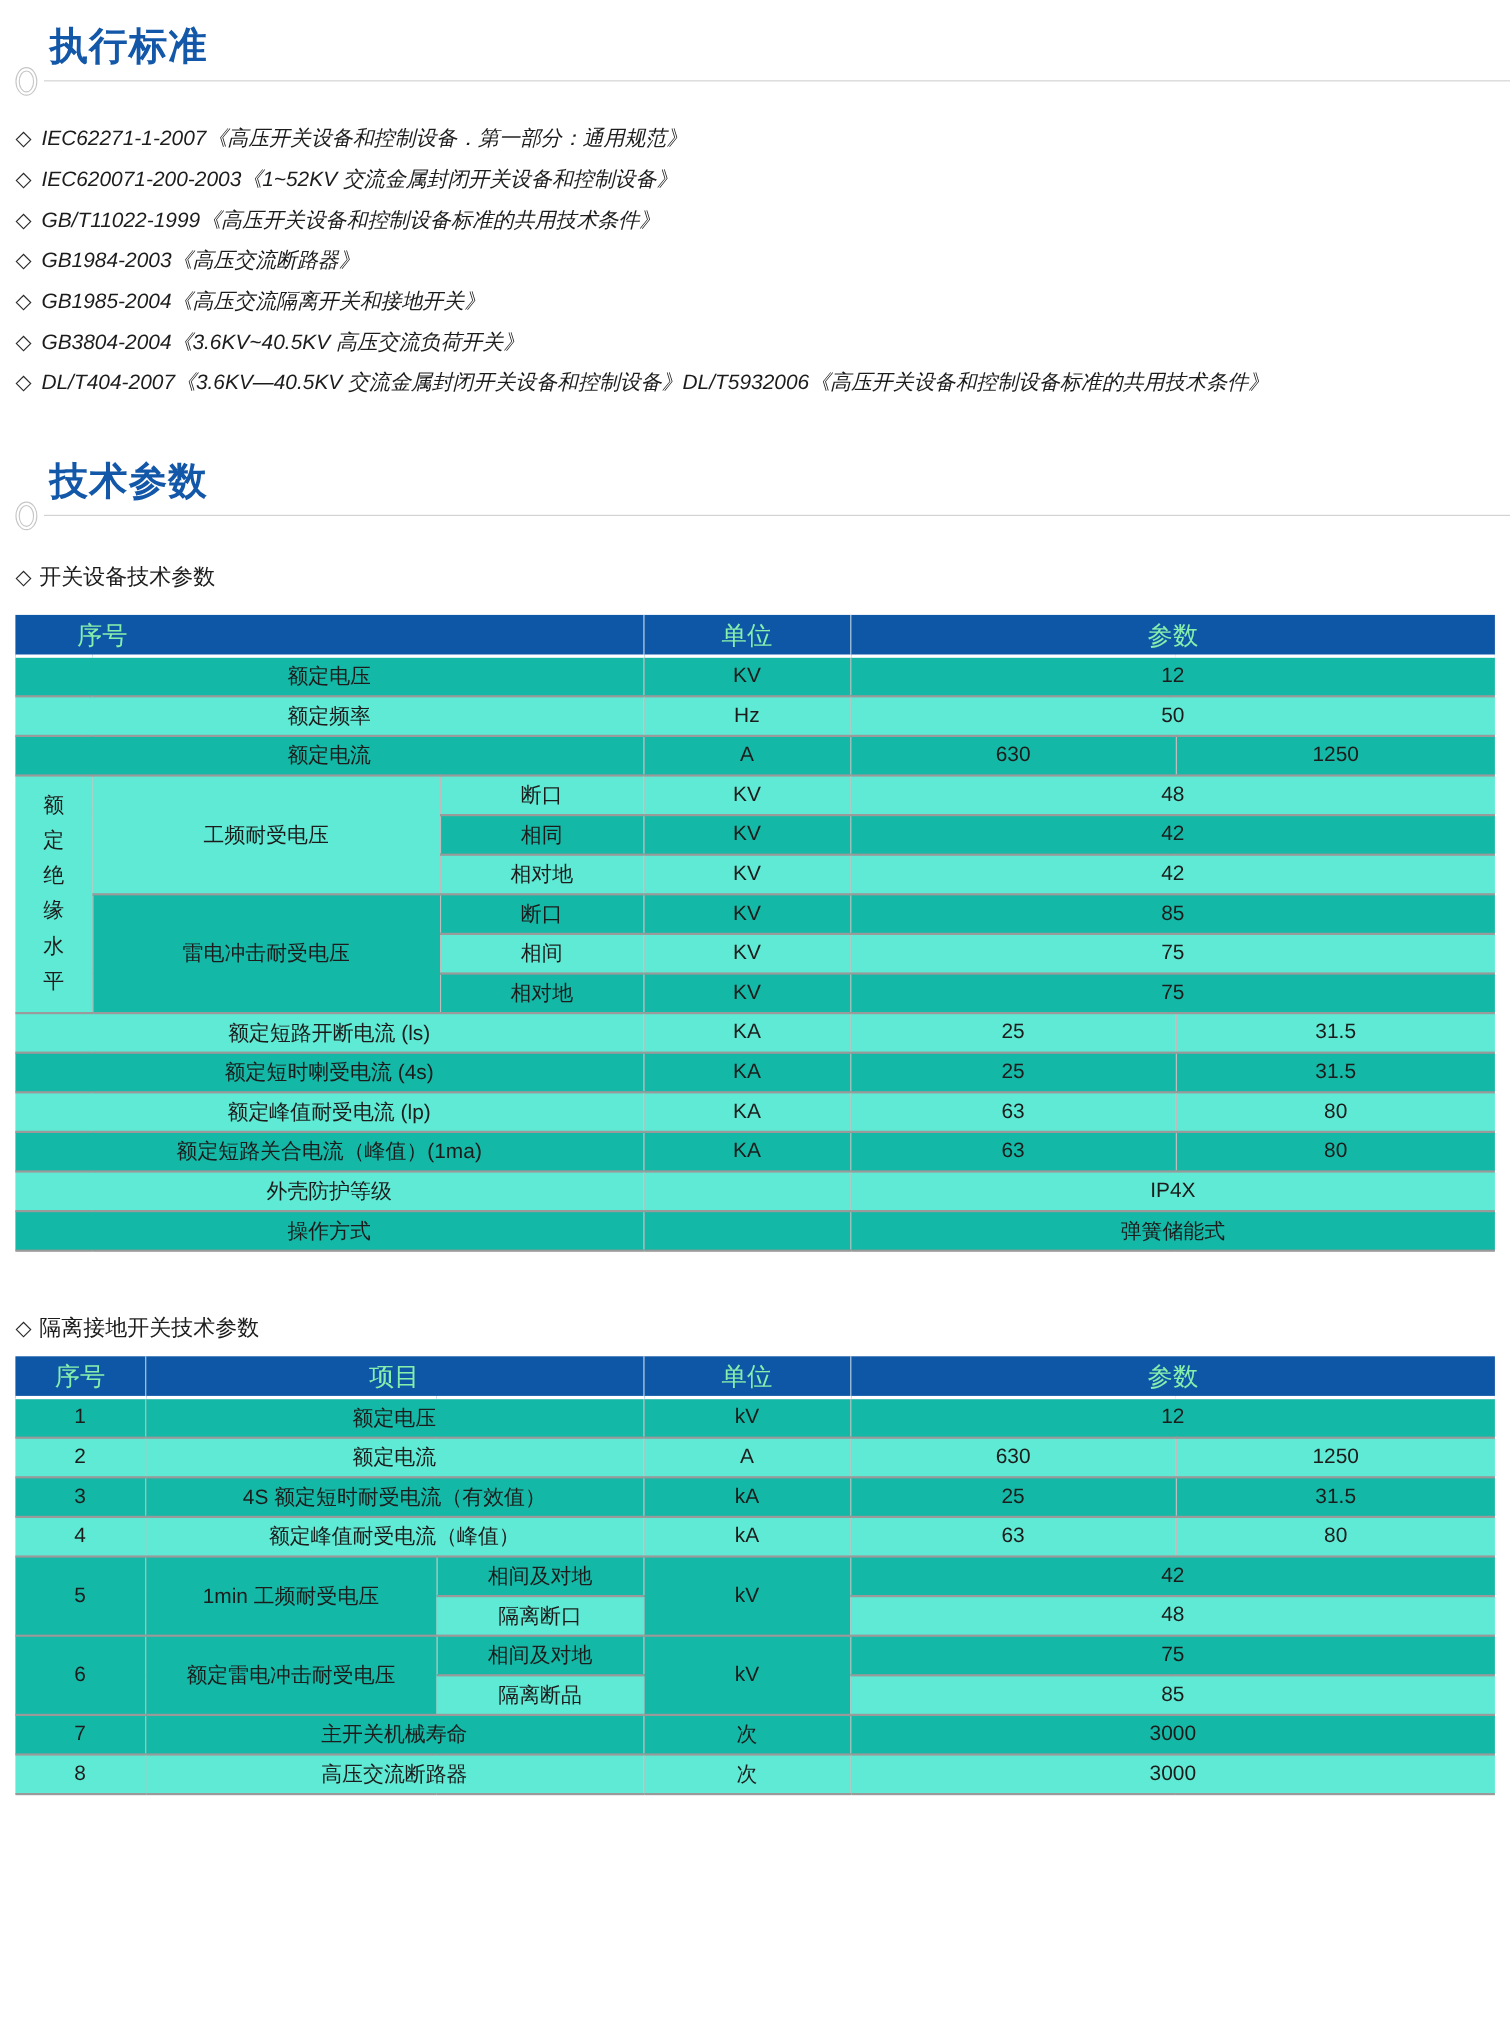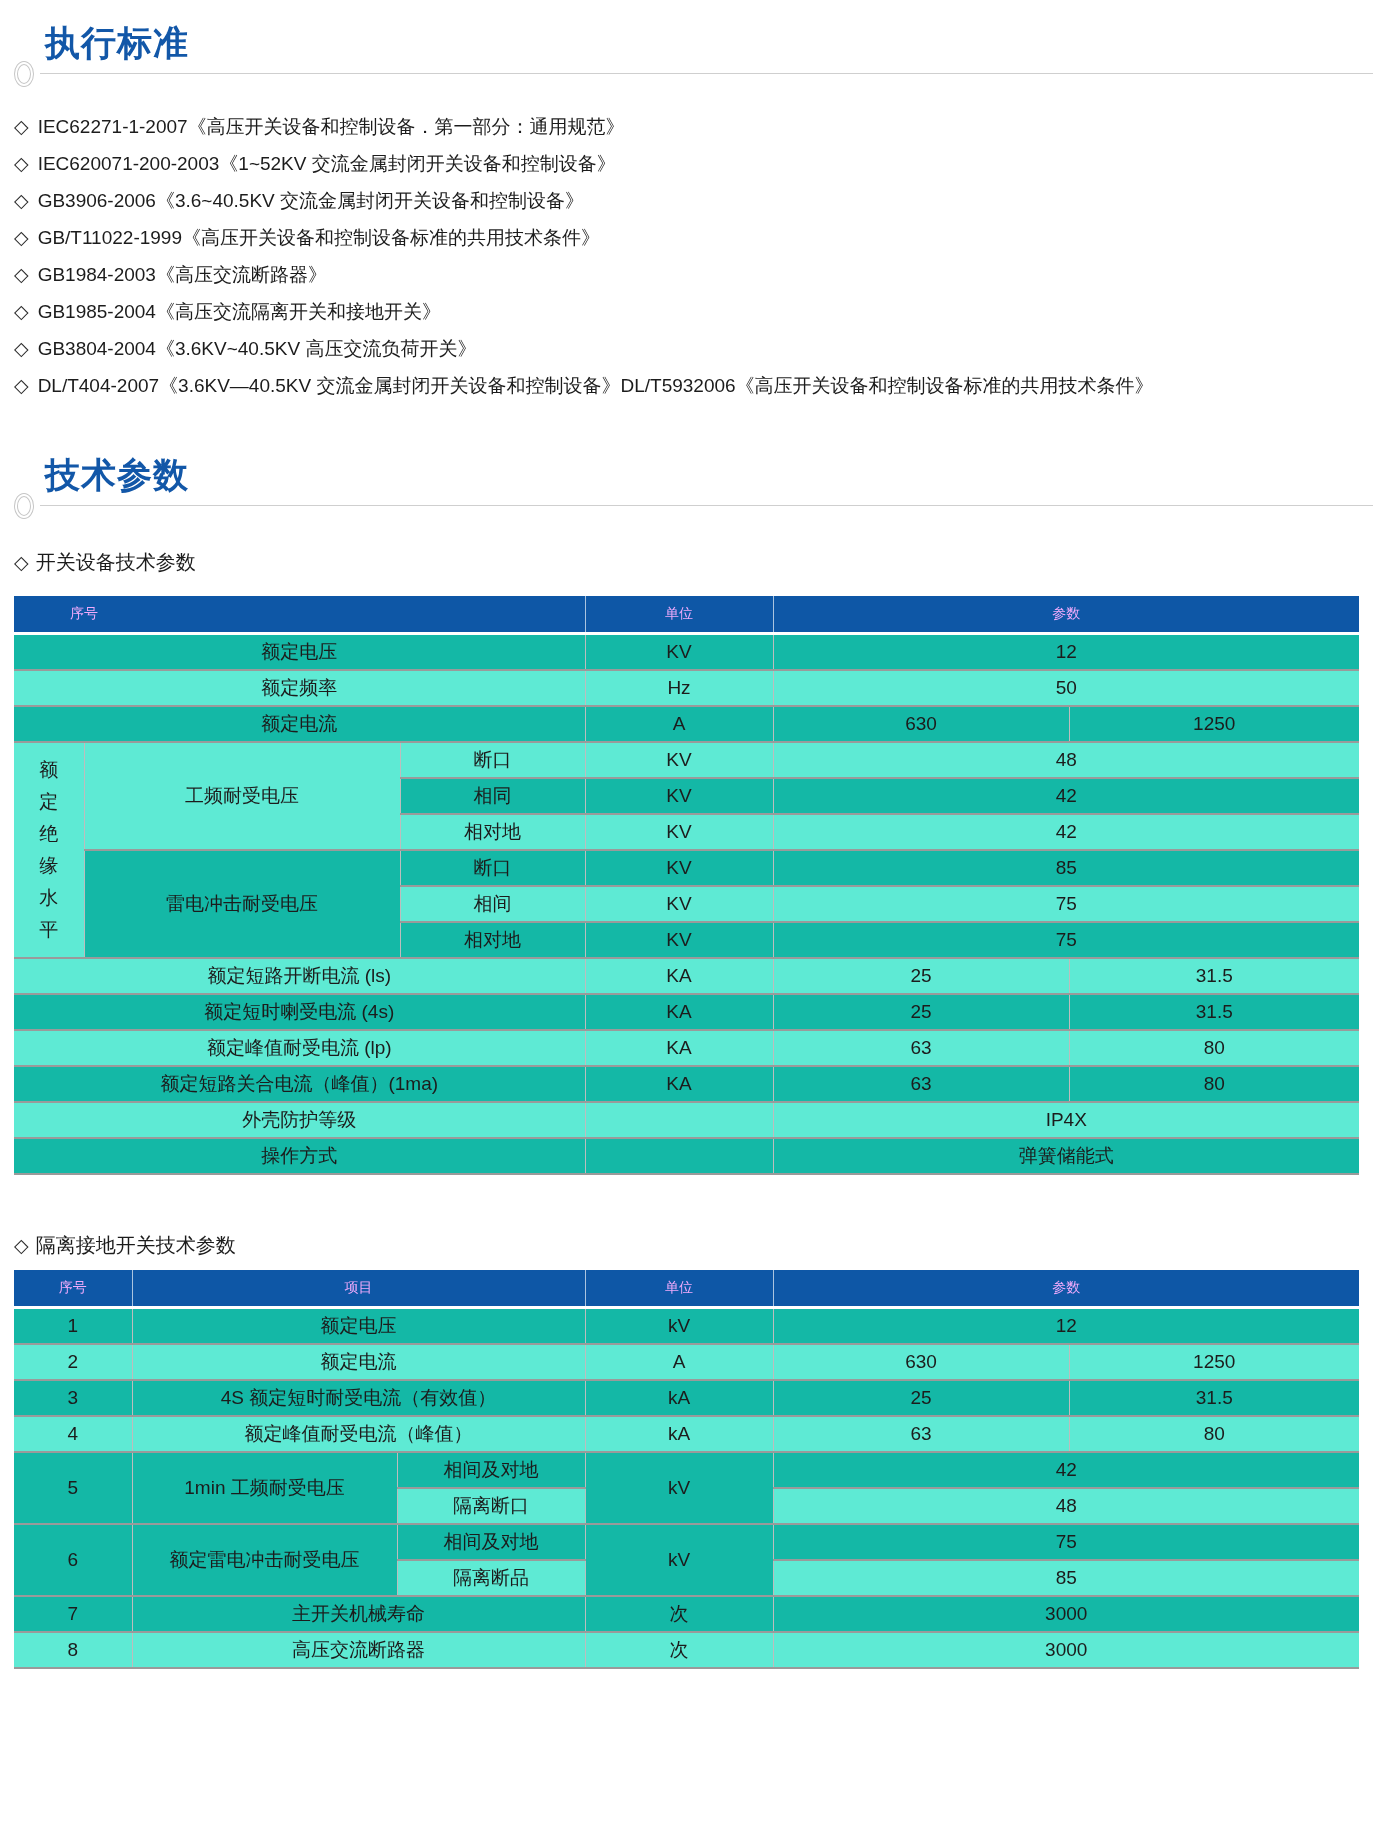--- a/index.html
+++ b/index.html
@@ -31,40 +31,40 @@
     border:1px solid #c6c6c6; border-radius:50%;
     background:#ffffff; box-sizing:border-box;
   }
   .ring-inner {
     position:absolute; left:2px; top:2px; right:2px; bottom:2px;
     border:1px solid #c6c6c6; border-radius:50%;
   }
 
   
   .std-list { list-style:none; margin:20px 0 0 0; padding:0; }
-  .std-list li { font-size:19px; line-height:37px; white-space:nowrap; }
+  .std-list li { font-size:19px; line-height:37px; white-space:nowrap;font-style:italic; }
   .diamond { display:inline-block; margin-right:9px; color:#2a2a2a; font-size:19px; }
 
   
   .subtitle { font-size:20px; line-height:24px; color:#1c1c1c; }
   .subtitle .diamond { margin-right:7px; }
   .subtitle-1 { margin:30px 0 21px 0; }
   .subtitle-2 { margin:58px 0 12px 0; }
   .gap-sec2 { margin-top:56px; }
 
   
   table.spec {
     border-collapse:collapse;
     table-layout:fixed;
     width:1345px;
     font-size:19px;
   }
   table.spec thead th {
-    background:#0e57a6; color:#f0abfc;
-    font-weight:normal; font-size:14px;
+    background:#0e57a6; color:#86efac;
+    font-weight:normal; font-size:23px;
     height:34px; text-align:center;
     border-bottom:3px solid #ffffff;
   }
   table.spec thead th + th { border-left:1px solid rgba(255,255,255,0.65); }
   table.spec th.th-seq-left { text-align:left; padding-left:56px; }
 
   table.spec tbody td {
     height:34px;
     text-align:center;
     border-bottom:2px solid #9a9a9a;
@@ -97,21 +97,20 @@
   <div class="sec-rule">
     <span class="ring">
         <span class="ring-inner"></span>
       </span>
     <span class="rule-line"></span>
   </div>
 
   <ul class="std-list">
     <li><span class="diamond">◇</span><span>IEC62271-1-2007《高压开关设备和控制设备．第一部分：通用规范》</span></li>
     <li><span class="diamond">◇</span><span>IEC620071-200-2003《1~52KV 交流金属封闭开关设备和控制设备》</span></li>
-    <li><span class="diamond">◇</span><span>GB3906-2006《3.6~40.5KV 交流金属封闭开关设备和控制设备》</span></li>
     <li><span class="diamond">◇</span><span>GB/T11022-1999《高压开关设备和控制设备标准的共用技术条件》</span></li>
     <li><span class="diamond">◇</span><span>GB1984-2003《高压交流断路器》</span></li>
     <li><span class="diamond">◇</span><span>GB1985-2004《高压交流隔离开关和接地开关》</span></li>
     <li><span class="diamond">◇</span><span>GB3804-2004《3.6KV~40.5KV 高压交流负荷开关》</span></li>
     <li><span class="diamond">◇</span><span>DL/T404-2007《3.6KV—40.5KV 交流金属封闭开关设备和控制设备》DL/T5932006《高压开关设备和控制设备标准的共用技术条件》</span></li>
   </ul>
 
   <h2 class="sec-title gap-sec2">技术参数</h2>
   <div class="sec-rule">
     <span class="ring">

